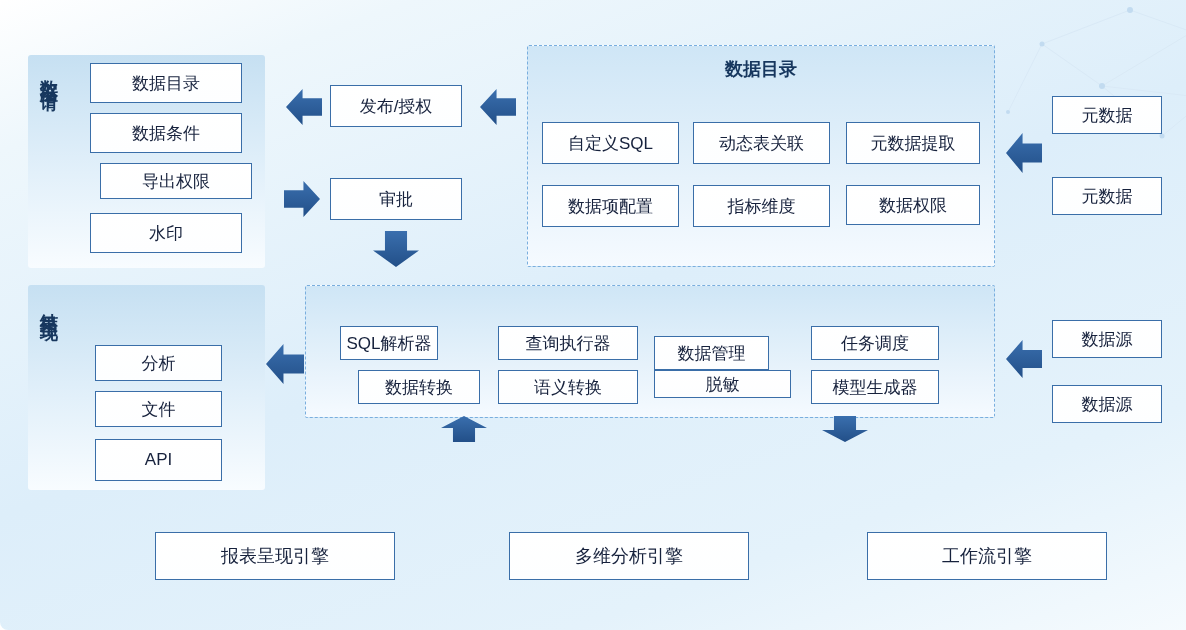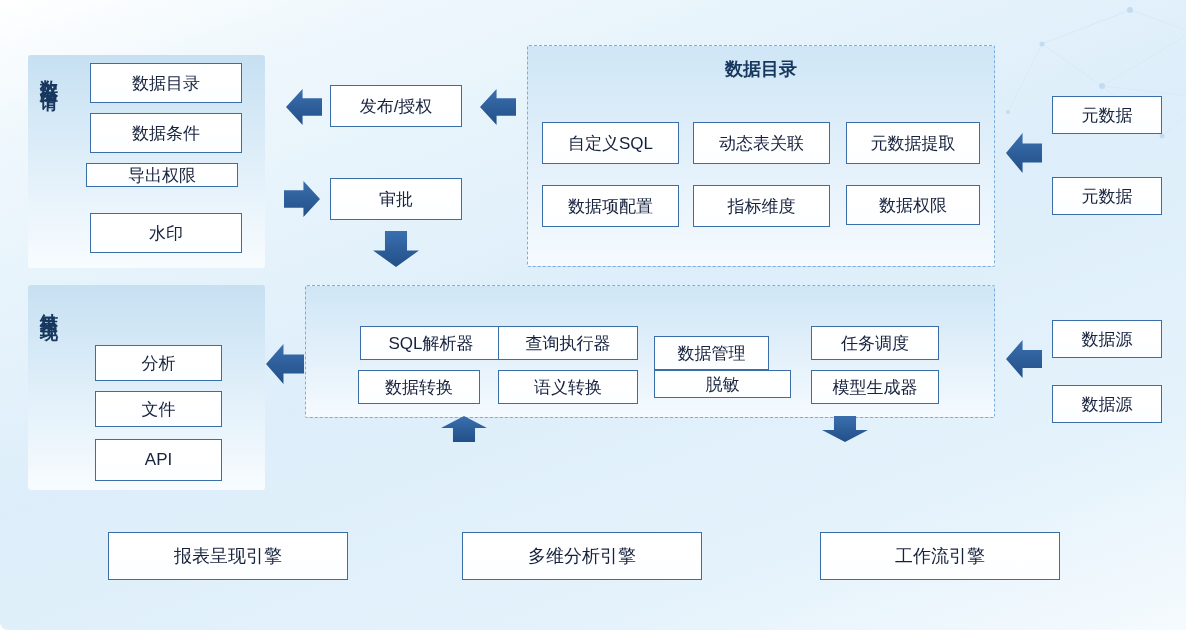--- a/index.html
+++ b/index.html
@@ -41,21 +41,21 @@
     color:#17375e;
   }
   .box{
     position:absolute;
     box-sizing:border-box;
     background:linear-gradient(180deg,#ffffff 0%,#fdfeff 100%);
     border:1.5px solid #3a6ea8;
     display:flex;align-items:center;justify-content:center;
     font-size:17px;color:#16213c;white-space:nowrap;
   }
-  .engine{font-size:18px;}
+  .engine{font-size:18px;margin-left:47px;}
   .cyl{
     position:absolute;
     box-sizing:border-box;
     border:1.5px solid #3a6ea8;
     border-radius:50%;
     background:linear-gradient(180deg,#ffffff 0%,#f2f8fd 55%,#dcebf7 100%);
     display:flex;align-items:center;justify-content:center;
     font-size:17px;font-weight:bold;color:#16213c;
   }
   .arrow{
@@ -99,38 +99,38 @@
   <div class="dash-panel" style="left:527px;top:45px;width:468px;height:222px"></div>
   <div class="dash-panel" style="left:305px;top:285px;width:690px;height:133px"></div>
 
   <div class="vlabel" style="left:37px;top:66px">数据申请</div>
   <div class="vlabel" style="left:37px;top:298px">结果呈现</div>
 
   <div class="ptitle" style="left:527px;top:57px;width:468px">数据目录</div>
 
   <div class="box" style="left:90px;top:63px;width:152px;height:40px">数据目录</div>
   <div class="box" style="left:90px;top:113px;width:152px;height:40px">数据条件</div>
-  <div class="box" style="left:86px;top:163px;width:152px;height:24px">导出权限</div>
+  <div class="box" style="left:100px;top:163px;width:152px;height:36px">导出权限</div>
   <div class="box" style="left:90px;top:213px;width:152px;height:40px">水印</div>
 
   <div class="box" style="left:95px;top:345px;width:127px;height:36px">分析</div>
   <div class="box" style="left:95px;top:391px;width:127px;height:36px">文件</div>
   <div class="box" style="left:95px;top:439px;width:127px;height:42px">API</div>
 
   <div class="box" style="left:330px;top:85px;width:132px;height:42px">发布/授权</div>
   <div class="box" style="left:330px;top:178px;width:132px;height:42px">审批</div>
 
   <div class="box" style="left:542px;top:122px;width:137px;height:42px">自定义SQL</div>
   <div class="box" style="left:693px;top:122px;width:137px;height:42px">动态表关联</div>
   <div class="box" style="left:846px;top:122px;width:134px;height:42px">元数据提取</div>
   <div class="box" style="left:542px;top:185px;width:137px;height:42px">数据项配置</div>
   <div class="box" style="left:693px;top:185px;width:137px;height:42px">指标维度</div>
   <div class="box" style="left:846px;top:185px;width:134px;height:40px">数据权限</div>
 
-  <div class="box" style="left:360px;top:326px;width:142px;height:34px">SQL解析器</div>
+  <div class="box" style="left:340px;top:326px;width:98px;height:34px">SQL解析器</div>
   <div class="box" style="left:498px;top:326px;width:140px;height:34px">查询执行器</div>
   <div class="box" style="left:654px;top:336px;width:115px;height:34px">数据管理</div>
   <div class="box" style="left:811px;top:326px;width:128px;height:34px">任务调度</div>
   <div class="box" style="left:358px;top:370px;width:122px;height:34px">数据转换</div>
   <div class="box" style="left:498px;top:370px;width:140px;height:34px">语义转换</div>
   <div class="box" style="left:654px;top:370px;width:137px;height:28px">脱敏</div>
   <div class="box" style="left:811px;top:370px;width:128px;height:34px">模型生成器</div>
 
   <div class="box" style="left:1052px;top:96px;width:110px;height:38px">元数据</div>
   <div class="box" style="left:1052px;top:177px;width:110px;height:38px">元数据</div>

